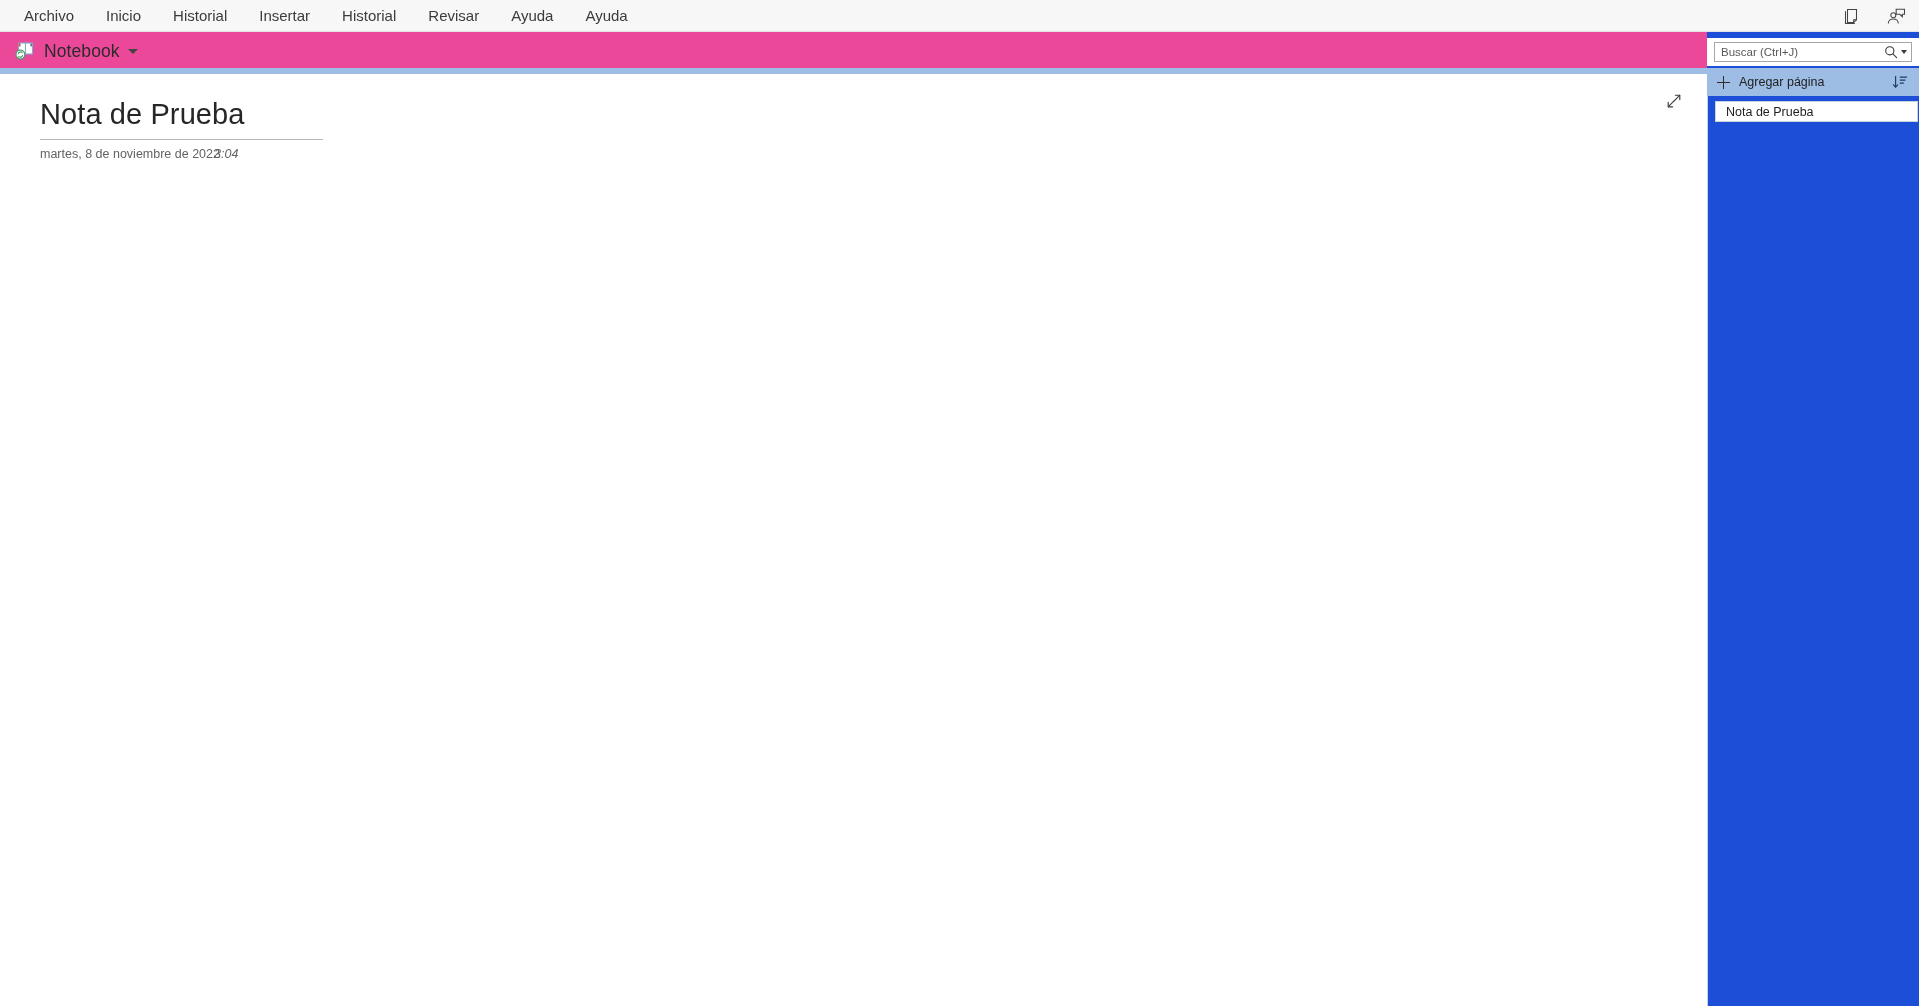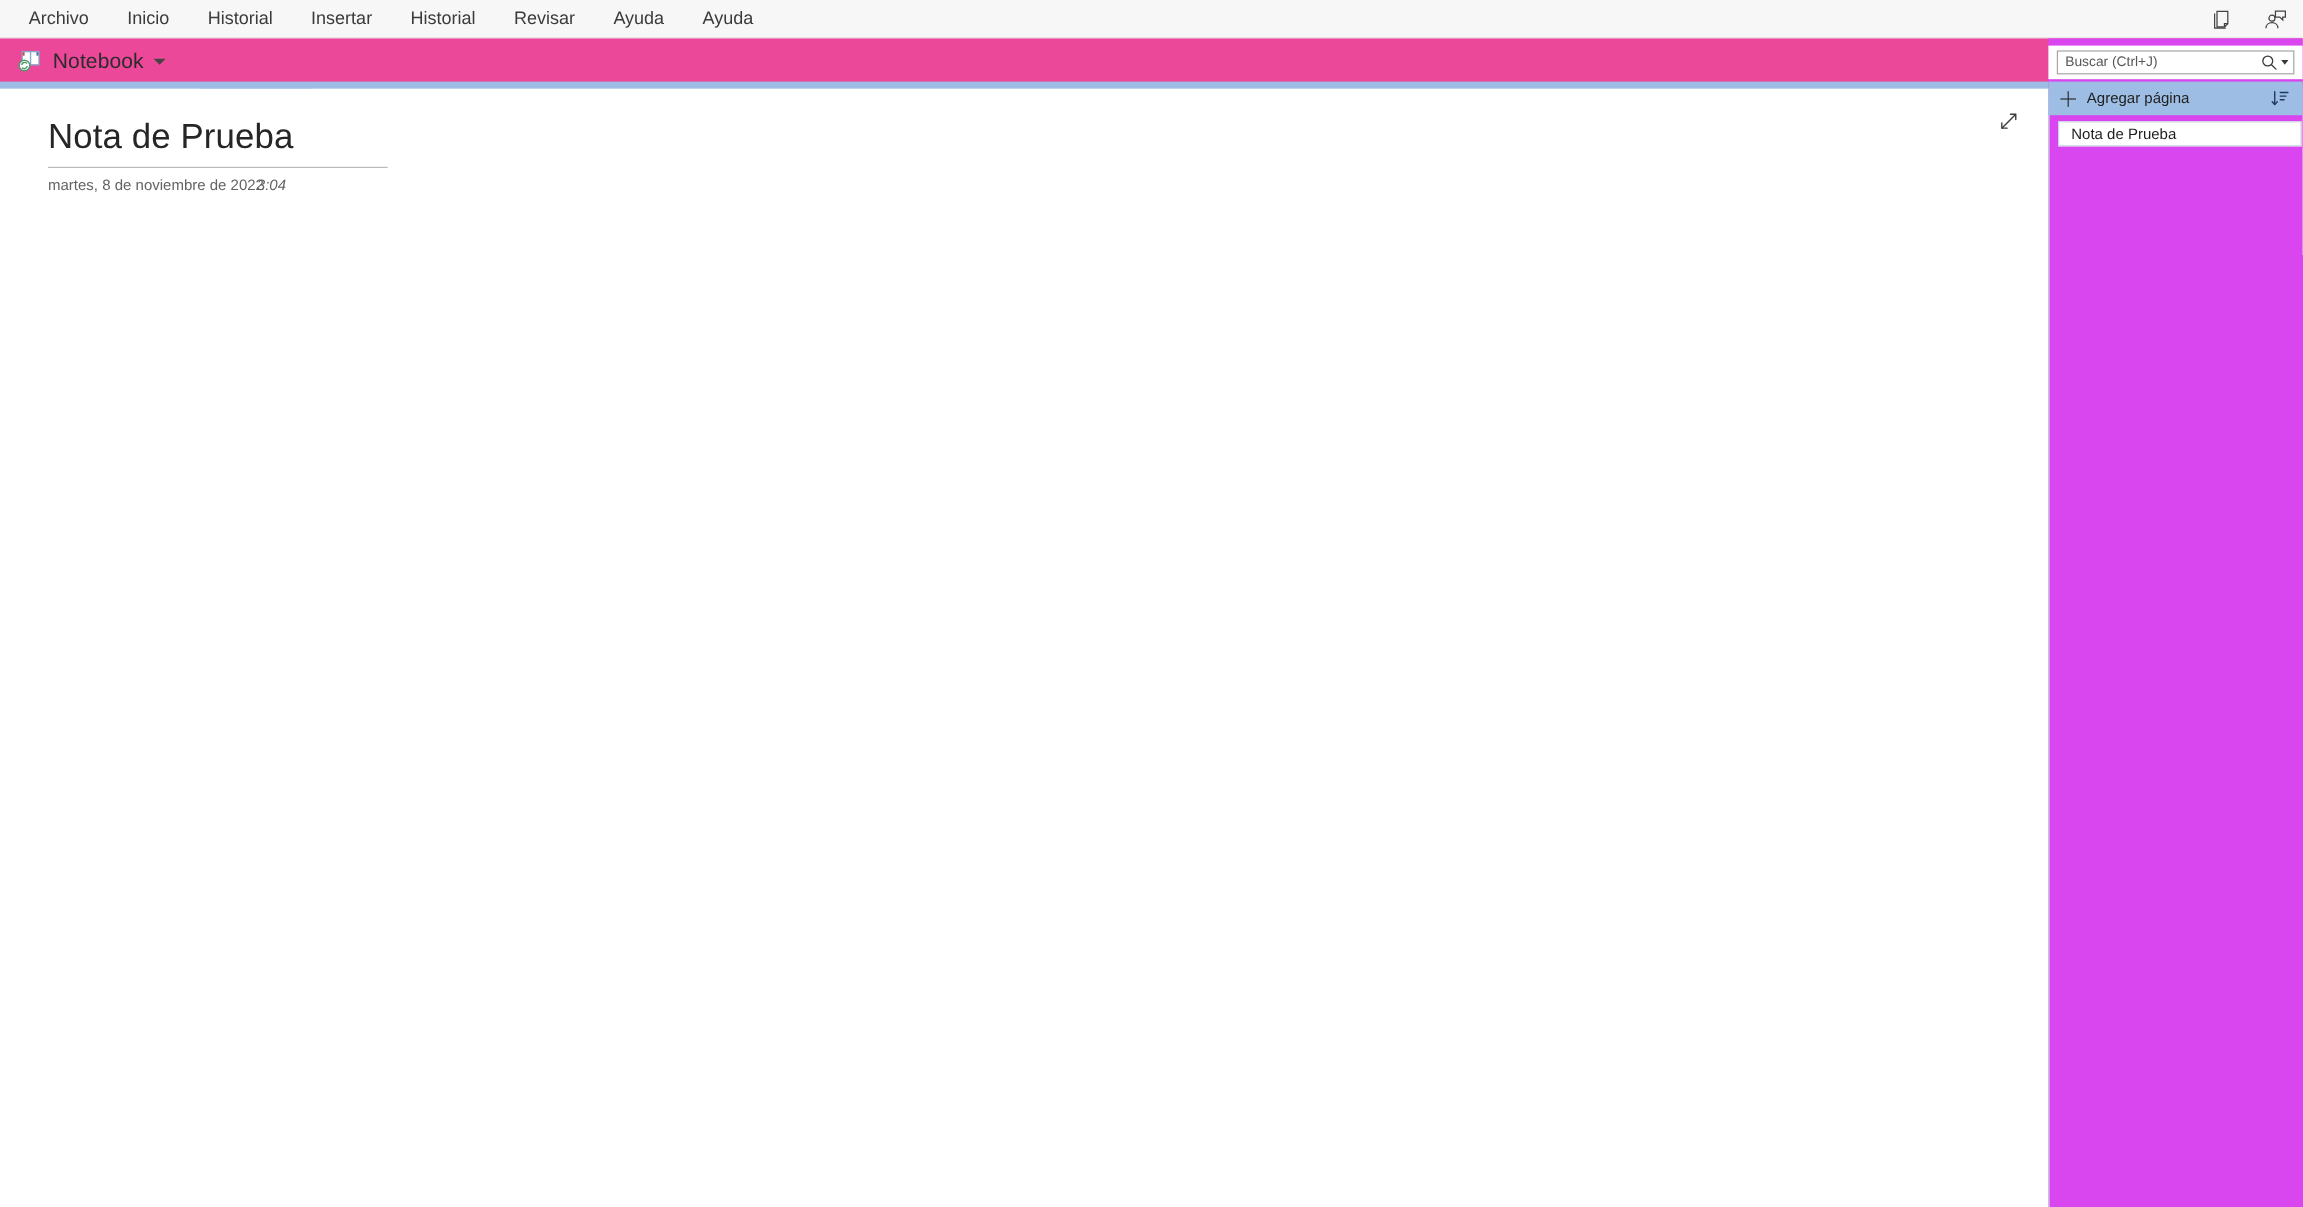--- a/index.html
+++ b/index.html
@@ -218,21 +218,21 @@
   }
   .meta-date { width: 174px; white-space: nowrap; }
   .meta-time { white-space: nowrap; font-style: italic; }
 
   
   .page-panel {
     position: absolute;
     top: 32px; right: 0;
     width: 212px;
     height: 974px;
-    background: #d946ef;
+    background: #1d4ed8;
   }
 
   .search-row {
     position: absolute;
     top: 6px; left: 0;
     width: 212px;
     height: 28px;
     background: #ffffff;
     display: flex;
     align-items: center;

